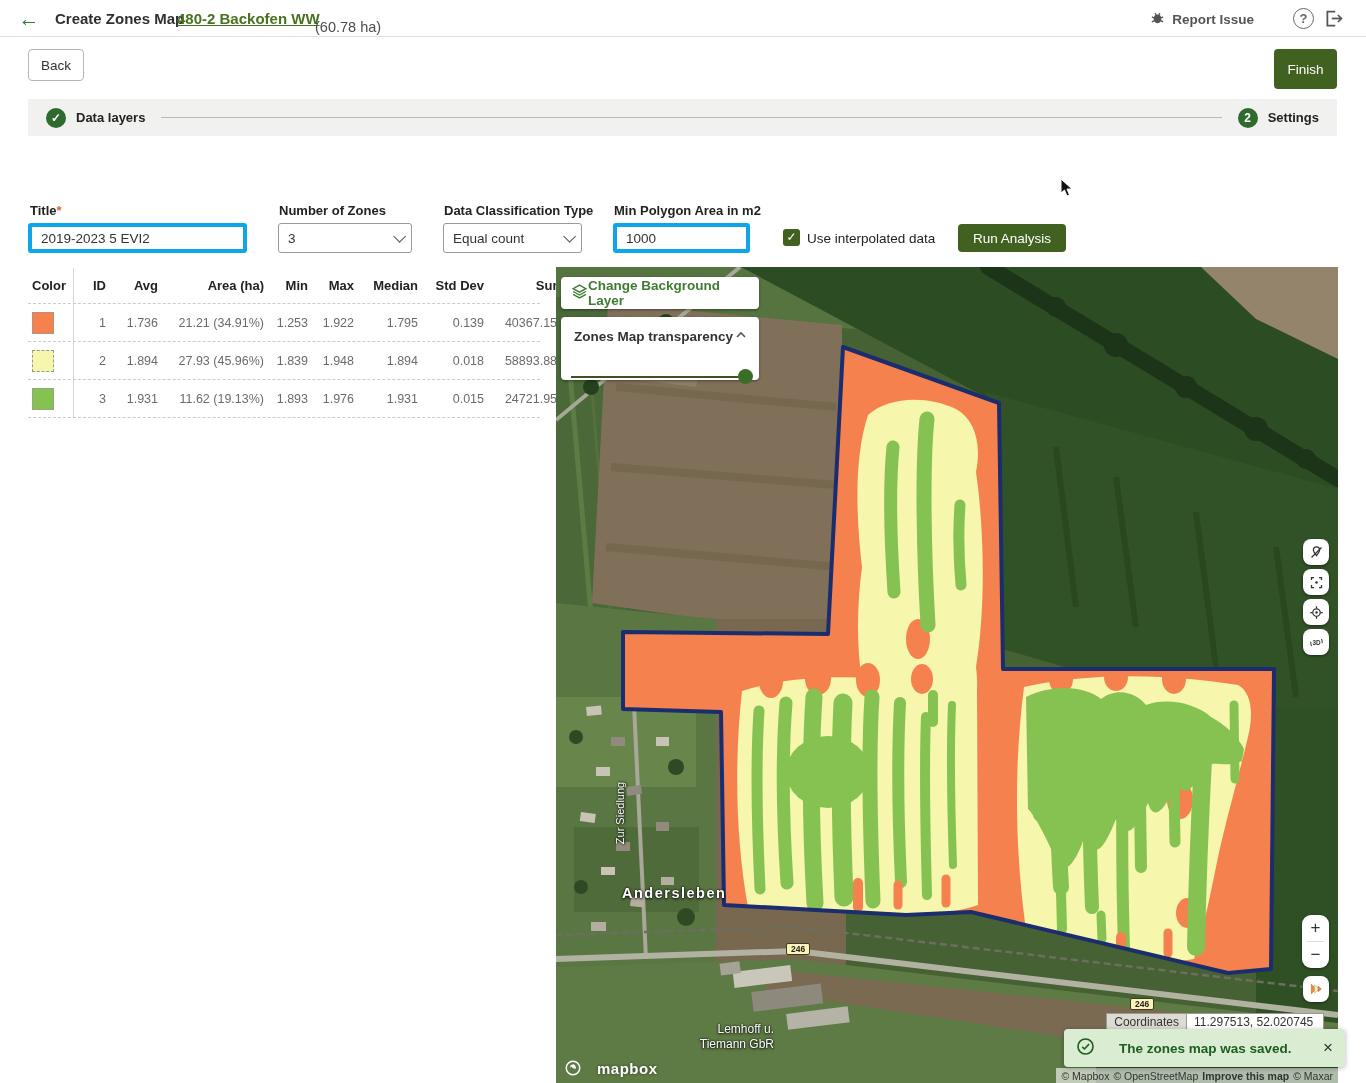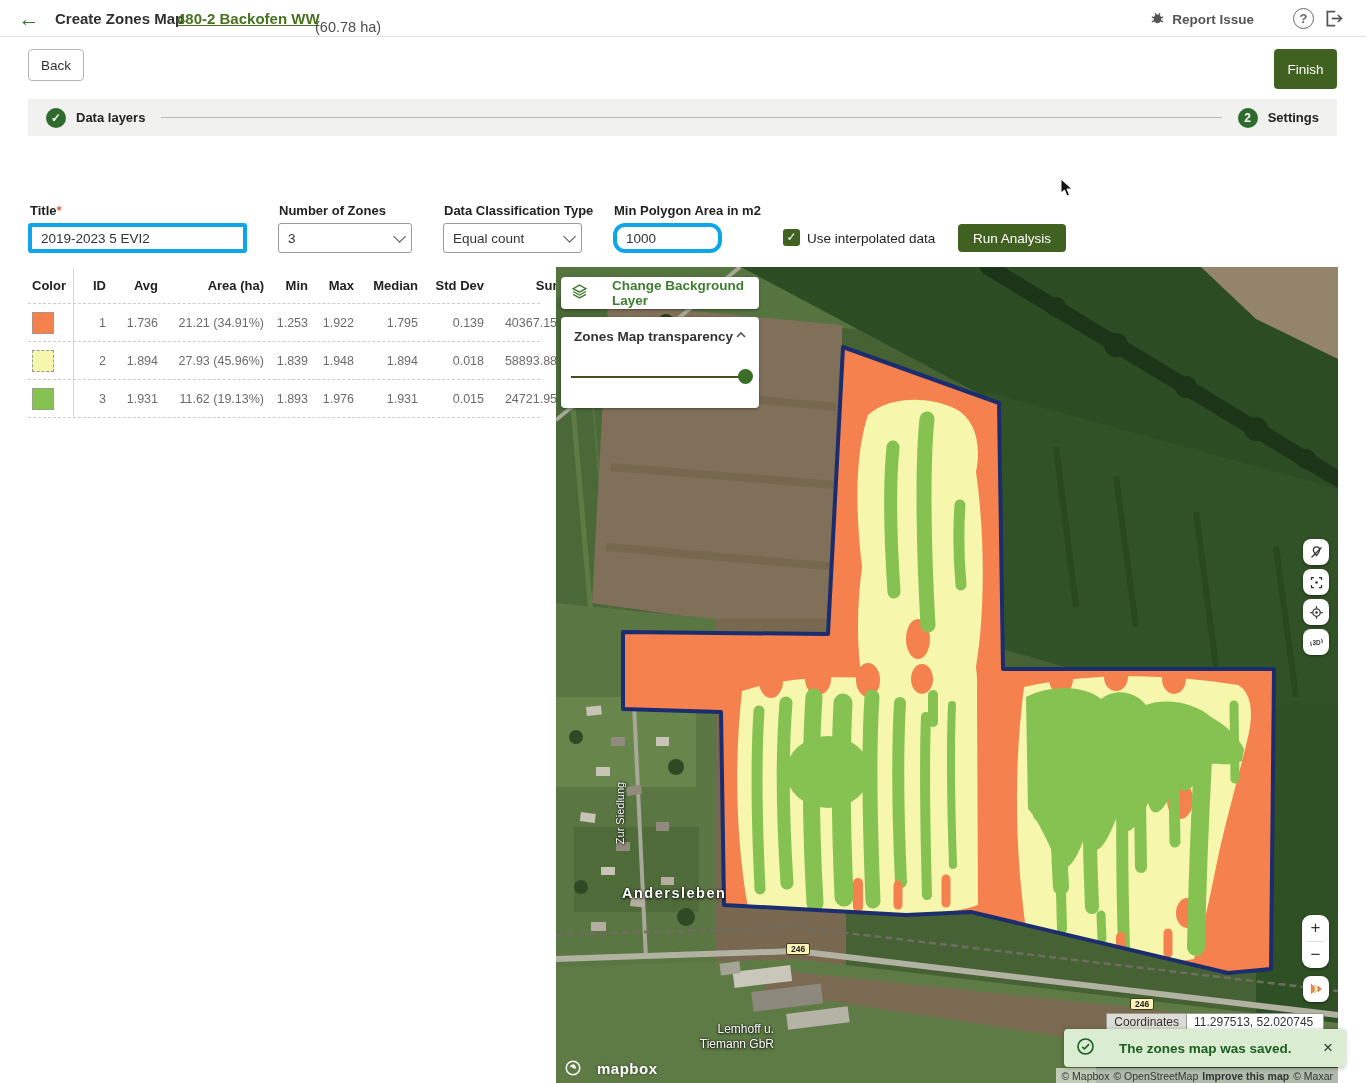--- a/index.html
+++ b/index.html
@@ -49,22 +49,22 @@
   .trow{display:grid; grid-template-columns:46px 36px 52px 106px 44px 46px 64px 66px 80px; align-items:center; height:38px; border-bottom:1px dashed #ccc;}
   .trow.head{height:36px; font-size:13px; font-weight:bold; color:#222;}
   .tcell{text-align:right; padding-right:4px;}
   .tcell.cfirst{text-align:left; padding-left:4px; height:100%; display:flex; align-items:center; border-right:1px solid #d6d6d6;}
   .swatch{width:22px; height:22px; border:1px dashed #999;}
 
   
   .map{position:absolute; left:556px; top:267px; width:782px; height:816px; overflow:hidden; background:#466134;}
   .map svg.canvas{position:absolute; left:0; top:0;}
   .map-btn-white{position:absolute; background:#fff; border-radius:4px; box-shadow:0 1px 3px rgba(0,0,0,.4); cursor:pointer;}
-  .chg-bg{left:5px; top:10px; width:198px; height:32px; display:flex; align-items:center; gap:24px; padding:0 10px; color:#3e7d30; font-size:13.5px; font-weight:bold;}
-  .transp{left:5px; top:50px; width:198px; height:91px; border-radius:4px; cursor:default;}
+  .chg-bg{left:5px; top:10px; width:198px; height:32px; display:flex; align-items:center; gap:0; padding:0 10px; color:#3e7d30; font-size:13.5px; font-weight:bold;}
+  .transp{left:5px; top:50px; width:198px; height:63px; border-radius:4px; cursor:default;}
   .transp .ttl{position:absolute; left:13px; top:12px; font-size:13.5px; font-weight:bold; color:#333;}
   .transp .collapse{position:absolute; right:10px; top:10px; width:16px; height:16px; cursor:pointer;}
   .transp .track{position:absolute; left:10px; right:12px; top:59px; height:2px; background:#44501f;}
   .transp .thumb{position:absolute; right:6px; top:52px; width:15px; height:15px; border-radius:50%; background:#3a6e28; cursor:pointer;}
   .ctrl-stack{position:absolute; right:9px; top:272px; display:flex; flex-direction:column; gap:4px;}
   .ctrl-btn{width:26px; height:26px; background:#fff; border-radius:8px; box-shadow:0 1px 3px rgba(0,0,0,.45); display:flex; align-items:center; justify-content:center; cursor:pointer;}
   .zoom-pill{position:absolute; right:9px; top:648px; width:27px; height:53px; background:#fff; border-radius:9px; box-shadow:0 1px 3px rgba(0,0,0,.45); display:flex; flex-direction:column;}
   .zoom-pill div{flex:1; display:flex; align-items:center; justify-content:center; font-size:17px; color:#333; cursor:pointer;}
   .zoom-pill .sep{flex:0 0 1px; background:#ddd; margin:0 5px;}
   .zones-toggle{position:absolute; right:9px; top:709px; width:26px; height:26px; border-radius:8px; display:flex; align-items:center; justify-content:center;}
@@ -137,21 +137,21 @@
   <div class="f-select" style="left:278px; width:134px;">
       <span>3</span>
       <span class="chev"></span>
     </div>
   <div class="f-label" style="left:444px;">Data Classification Type</div>
   <div class="f-select" style="left:443px; width:139px;">
       <span>Equal count</span>
       <span class="chev"></span>
     </div>
   <div class="f-label" style="left:614px;">Min Polygon Area in m2</div>
-  <input class="f-input" style="left: 613px; width: 109px; border-radius: 12px;" value="1000">
+  <input class="f-input" style="left: 613px; width: 137px;" value="1000">
   <div class="checkbox">✓</div>
   <div class="cb-label">Use interpolated data</div>
   <button class="btn btn-run">Run Analysis</button>
 
   <div class="ztable">
     <div class="trow head">
       <div class="tcell cfirst">Color</div>
       <div class="tcell">ID</div>
       <div class="tcell">Avg</div>
       <div class="tcell">Area (ha)</div>

